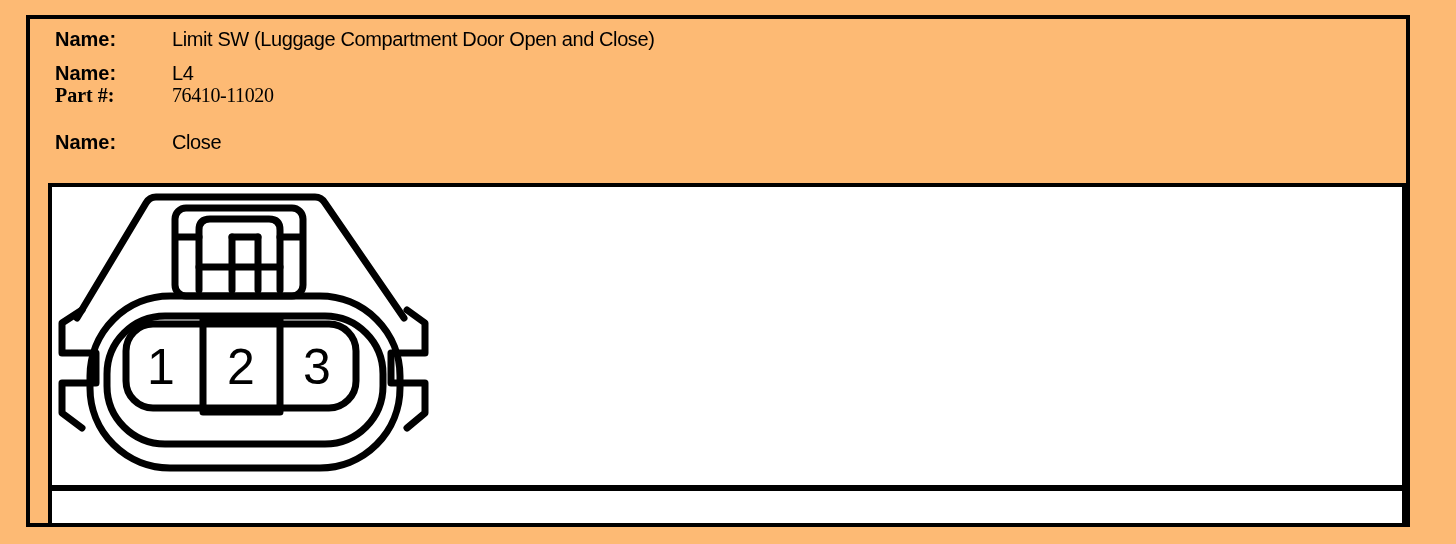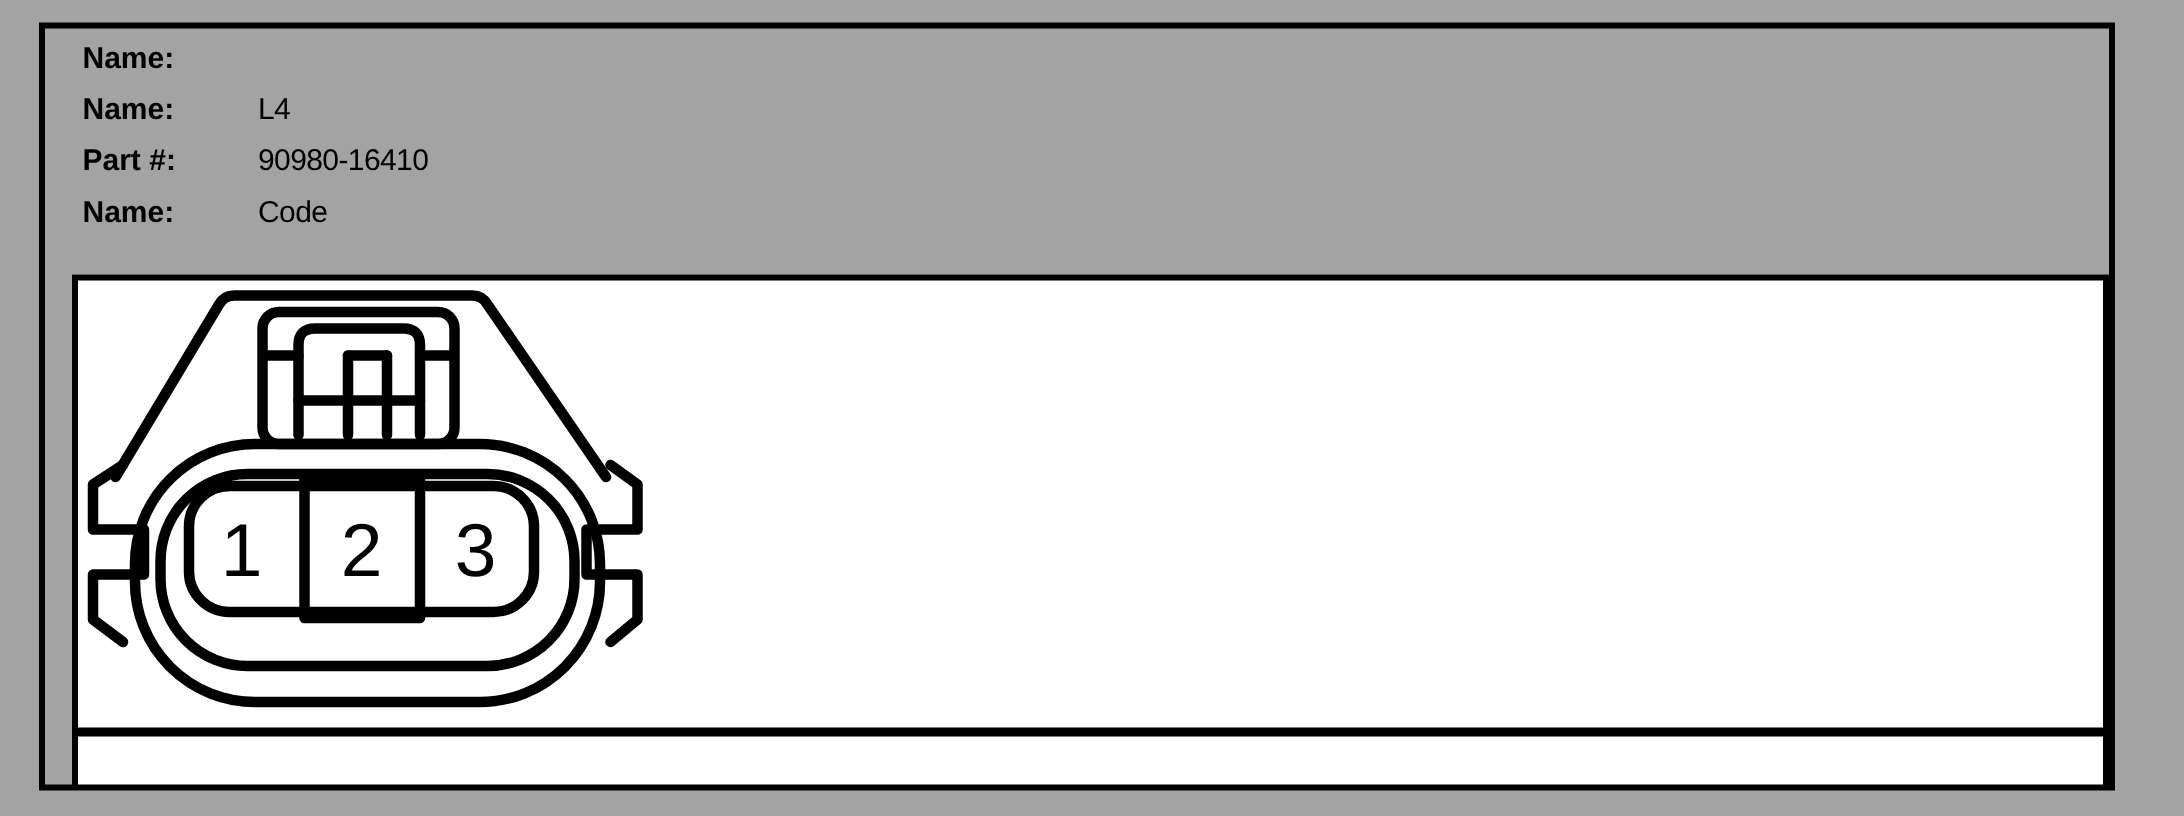--- a/index.html
+++ b/index.html
@@ -5,21 +5,21 @@
   html, body {
     margin: 0;
     padding: 0;
     background: #ffffff;
     font-family: "Liberation Sans", sans-serif;
   }
   #page {
     position: relative;
     width: 1456px;
     height: 544px;
-    background: #a3a3a3;
+    background: #fdba74;
     overflow: hidden;
     color: #000000;
   }
   
   .outer-border {
     position: absolute;
     left: 26px;
     top: 15px;
     width: 1384px;
     height: 512px;
@@ -49,21 +49,21 @@
     letter-spacing: 0px;
   }
   .field-value {
     position: absolute;
     left: 172px;
     font-weight: normal;
     letter-spacing: -0.4px;
   }
   .row-0 { top: 27px; }
   .row-1 { top: 61px; }
-  .row-2 { top: 95px; }
+  .row-2 { top: 83px; font-family: Liberation Serif, serif; }
   .row-3 { top: 130px; }
 
   
   .drawing-box {
     position: absolute;
     left: 48px;
     top: 183px;
     width: 1358px;
     height: 344px;
     border: 4px solid #000000;
@@ -95,32 +95,33 @@
 </head>
 <body>
 
 <div id="page">
 
   <div class="outer-border"></div>
 
   <div class="header-block">
     <div class="field-row row-0">
       <span class="field-label">Name:</span>
+      <span class="field-value">Limit SW (Luggage Compartment Door Open and Close)</span>
     </div>
     <div class="field-row row-1">
       <span class="field-label">Name:</span>
       <span class="field-value">L4</span>
     </div>
     <div class="field-row row-2">
       <span class="field-label">Part #:</span>
-      <span class="field-value">90980-16410</span>
+      <span class="field-value">76410-11020</span>
     </div>
     <div class="field-row row-3">
       <span class="field-label">Name:</span>
-      <span class="field-value">Code</span>
+      <span class="field-value">Close</span>
     </div>
   </div>
 
   <div class="drawing-box"></div>
   <div class="divider-line"></div>
 
   <svg class="connector-svg" viewBox="0 0 1456 544" xmlns="http://www.w3.org/2000/svg" aria-hidden="true">
     <g stroke="#000000" fill="none" stroke-width="7" stroke-linecap="round" stroke-linejoin="round">
 
       <path d="M 77 318 L 146 203 Q 149.5 197 156 197 L 315 197 Q 321.5 197 325 203 L 404 318"></path>

